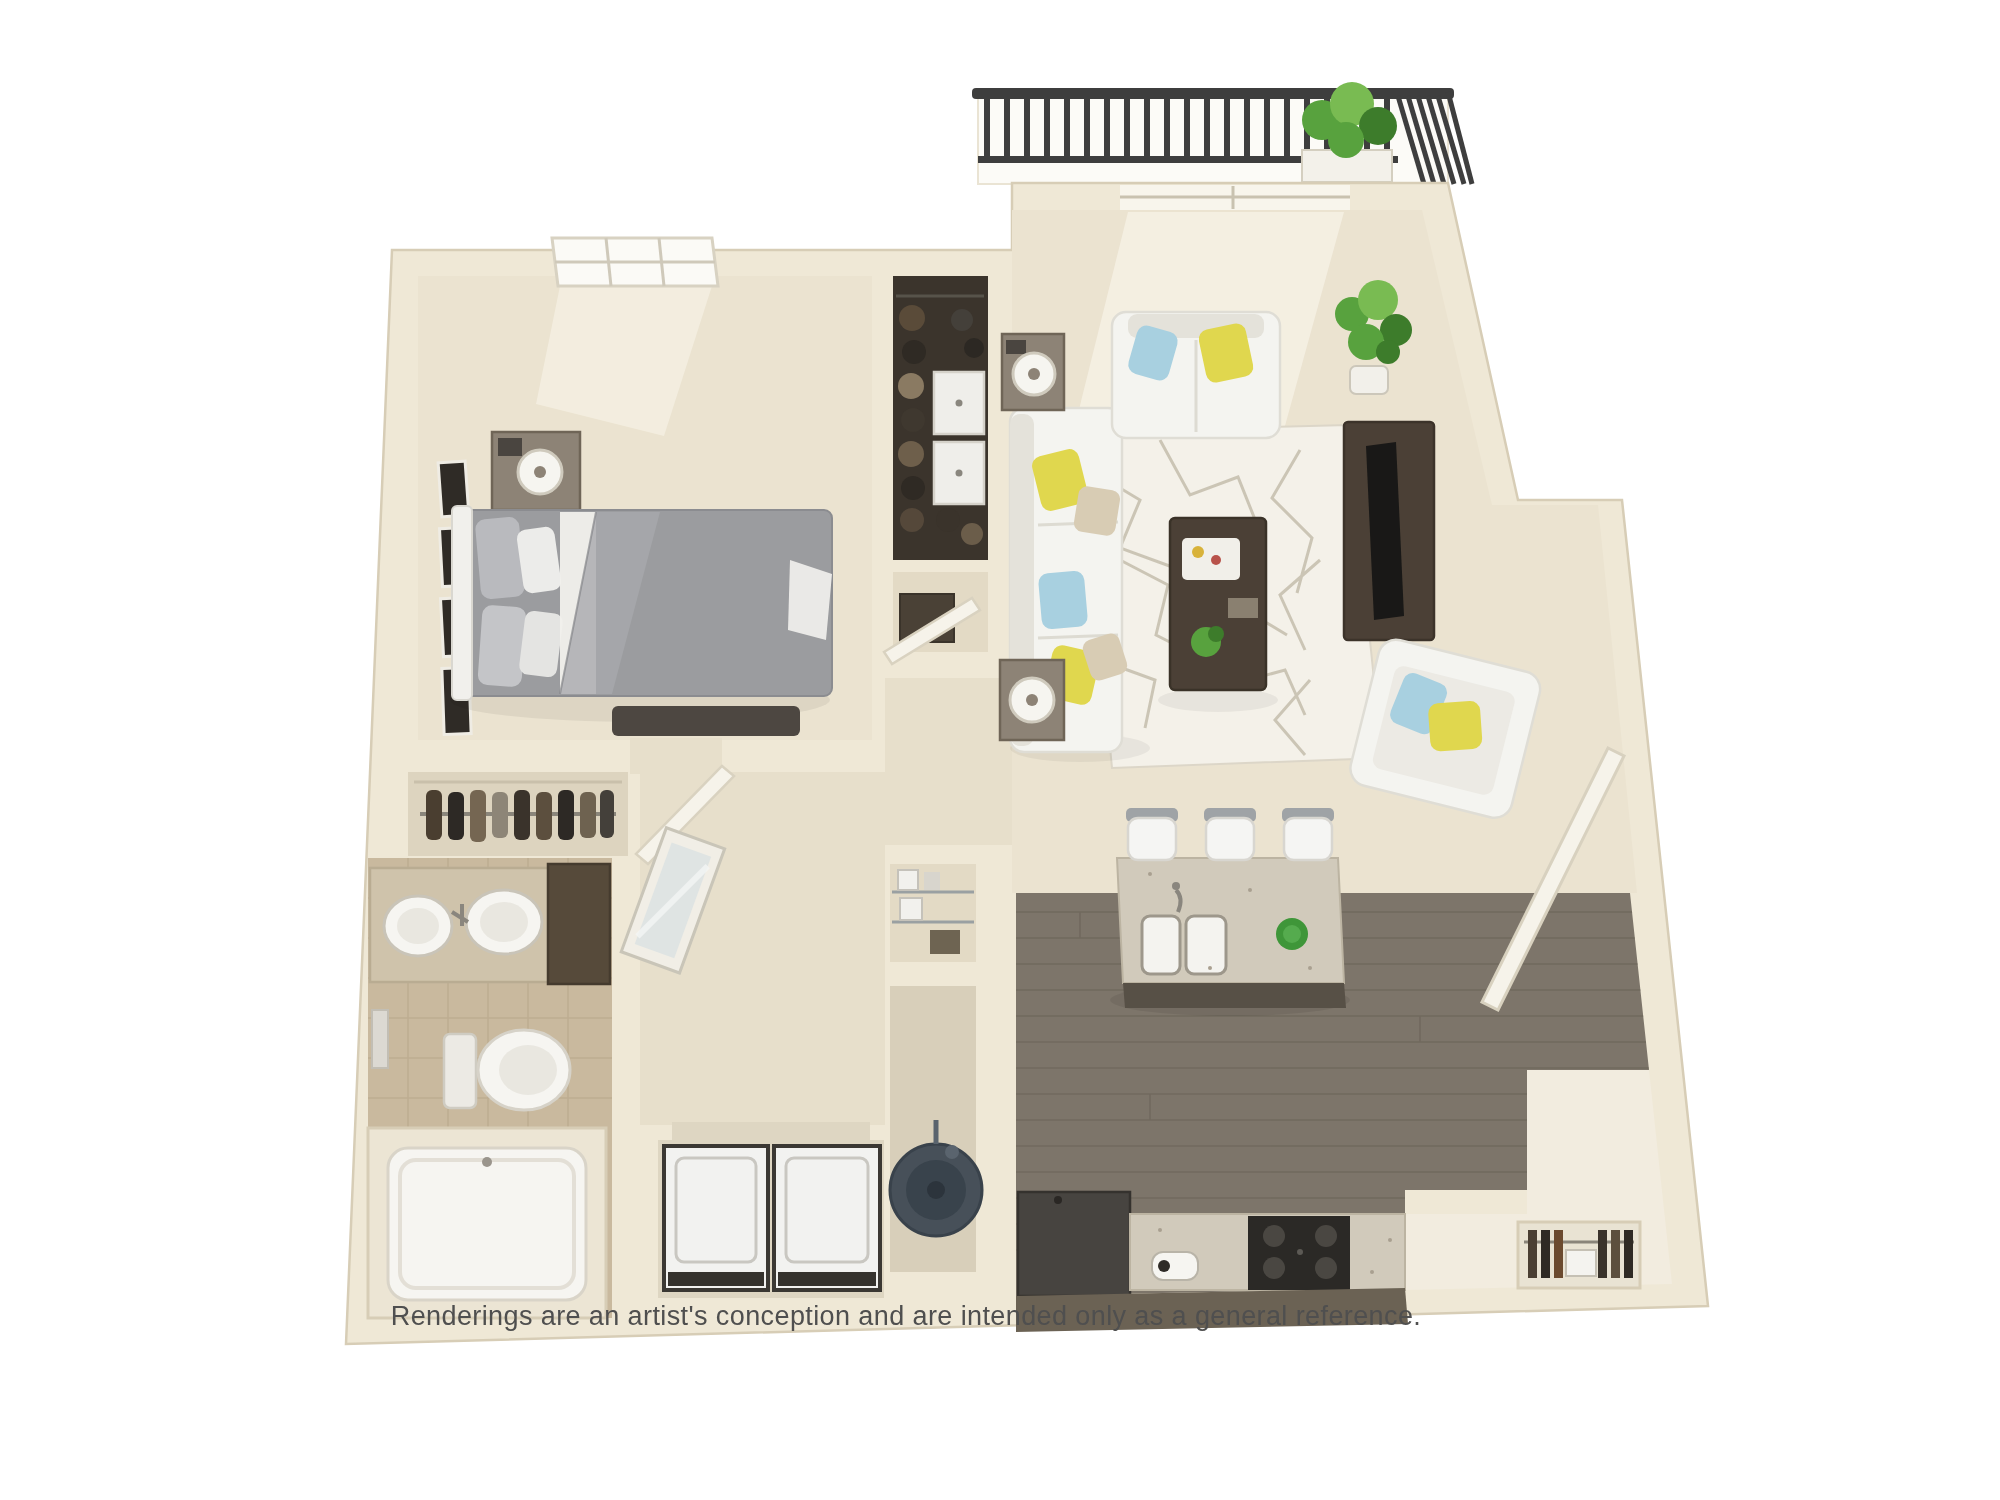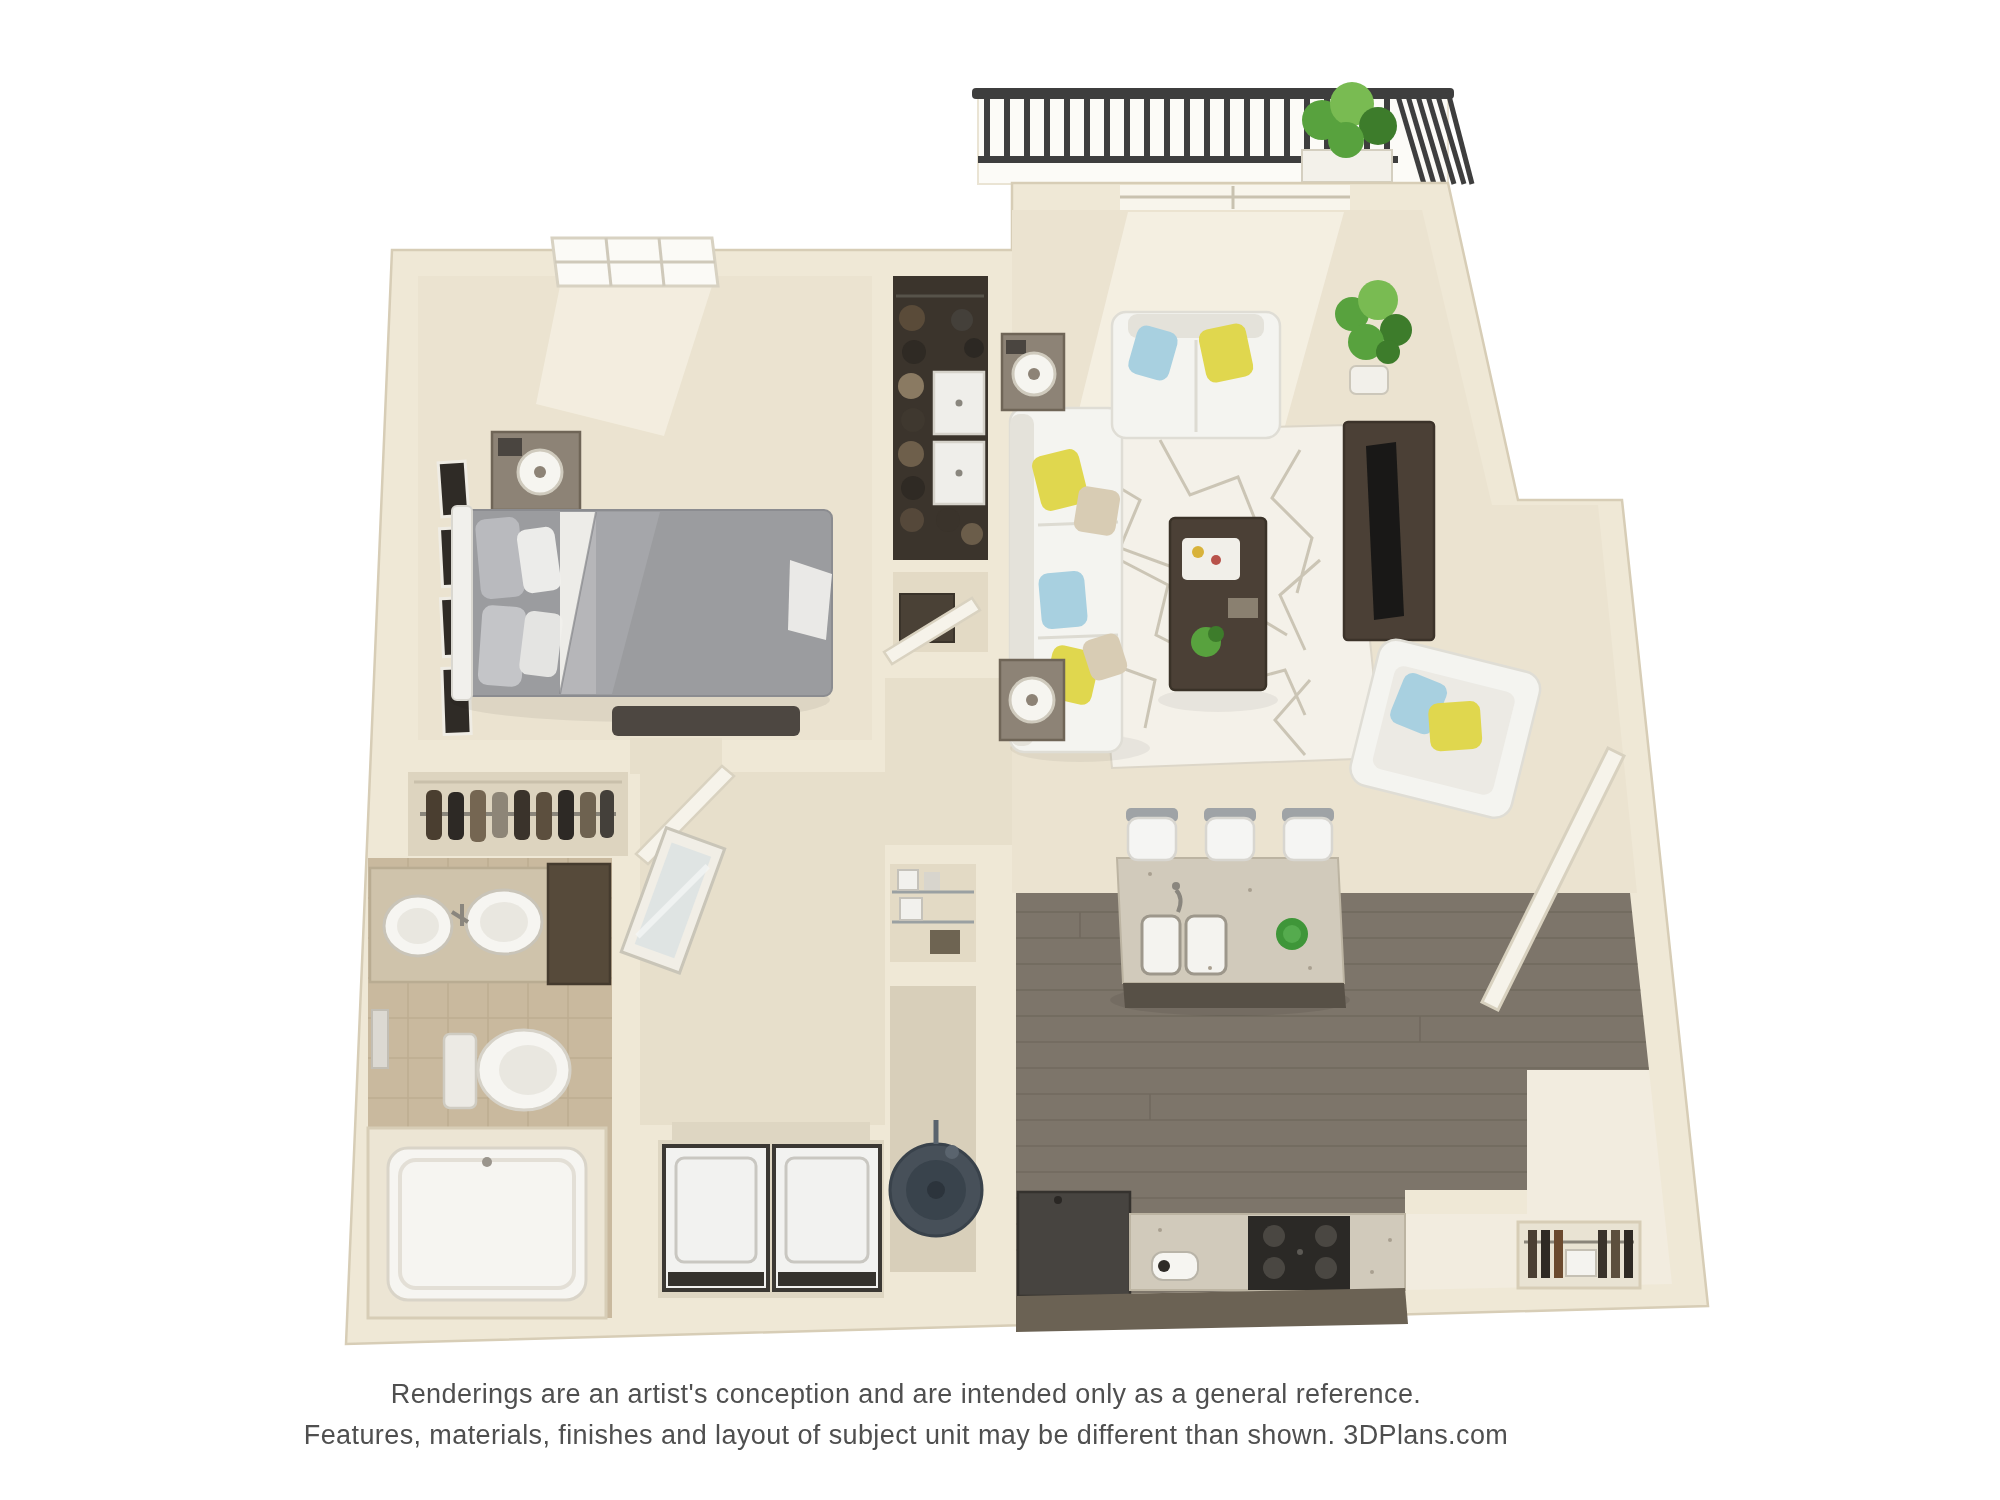--- a/index.html
+++ b/index.html
@@ -1,19 +1,19 @@
 <!DOCTYPE html>
 <html style="--pageBg: #ffffff; --textColor: #4f4f4f; --wall: #efe8d6; --wallLine: #d7cdb6; --floor: #ebe3d0; --floorDark: #e3dac5; --hallFloor: #e7dfcb; --bathFloor: #c9b99e; --bathLine: #b2a184; --closetDark: #3b342c; --kitchenFloor: #7d756a; --plankLine: #675f55; --counterFront: #6b6254; --granite: #d1cabb; --graniteDot: #a9a090; --stove: #2b2926; --fridge: #474440; --entryFloor: #f2ecdf; --laundryFloor: #ded6c2; --railing: #3e3e3e; --sofa: #f4f4f0; --sofaShade: #e4e2da; --pillowYellow: #e0d74e; --pillowBlue: #a8d0e0; --pillowTan: #d8ccb4; --rug: #f4f1e9; --rugLine: #c7c0af; --woodDark: #4b4036; --tableWood: #8d8376; --bedGray: #9b9c9f; --bedGrayDark: #85868a; --bedWhite: #f1f0ec; --bench: #4d4741; --plantGreen: #58a23e; --plantGreenDark: #3d7c2b; --plantGreenLight: #79bb52; --waterHeater: #475059; --white: #f7f6f2; --doorPanel: #f6f3ea; --frameDark: #2f2b26;"><head>
 <meta charset="utf-8">
 <style>
   html,body{margin:0;padding:0;background:#fff;}
   .stage{position:relative;width:2000px;height:1500px;overflow:hidden;
          background:var(--pageBg,#ffffff);font-family:"Liberation Sans",sans-serif;}
   .stage svg{position:absolute;left:0;top:0;}
-  .disclaimer{position:absolute;left:0;top:1374px;width:1696px;padding-left:116px;
+  .disclaimer{position:absolute;left:0;top:1296px;width:1696px;padding-left:116px;
               box-sizing:border-box;text-align:center;color:var(--textColor,#4f4f4f);
               font-size:27px;line-height:41px;letter-spacing:.4px;}
 </style>
 </head>
 <body>
 
 <div class="stage">
 <svg width="2000" height="1500" viewBox="0 0 2000 1500">
   <defs>
     <rect id="rb" width="6" height="64" fill="var(--railing,#3e3e3e)"></rect>
@@ -408,15 +408,14 @@
         <rect x="1611" y="1230" width="9" height="48" fill="#5c4f3e"></rect>
             <rect x="1624" y="1230" width="9" height="48" fill="#2f2a24"></rect>
       </g>
       <rect x="1566" y="1250" width="30" height="26" fill="#f4f3ef" stroke="#c5c0b4" stroke-width="2"></rect>
     </g>
   </g>
 </svg>
 
 <div class="disclaimer">
   <div>Renderings are an artist's conception and are intended only as a general reference.</div>
-  <div>Features, materials, finishes and layout of subject unit may be different than shown. 3DPlans.com</div>
 </div>
 </div>
 
 </body></html>

